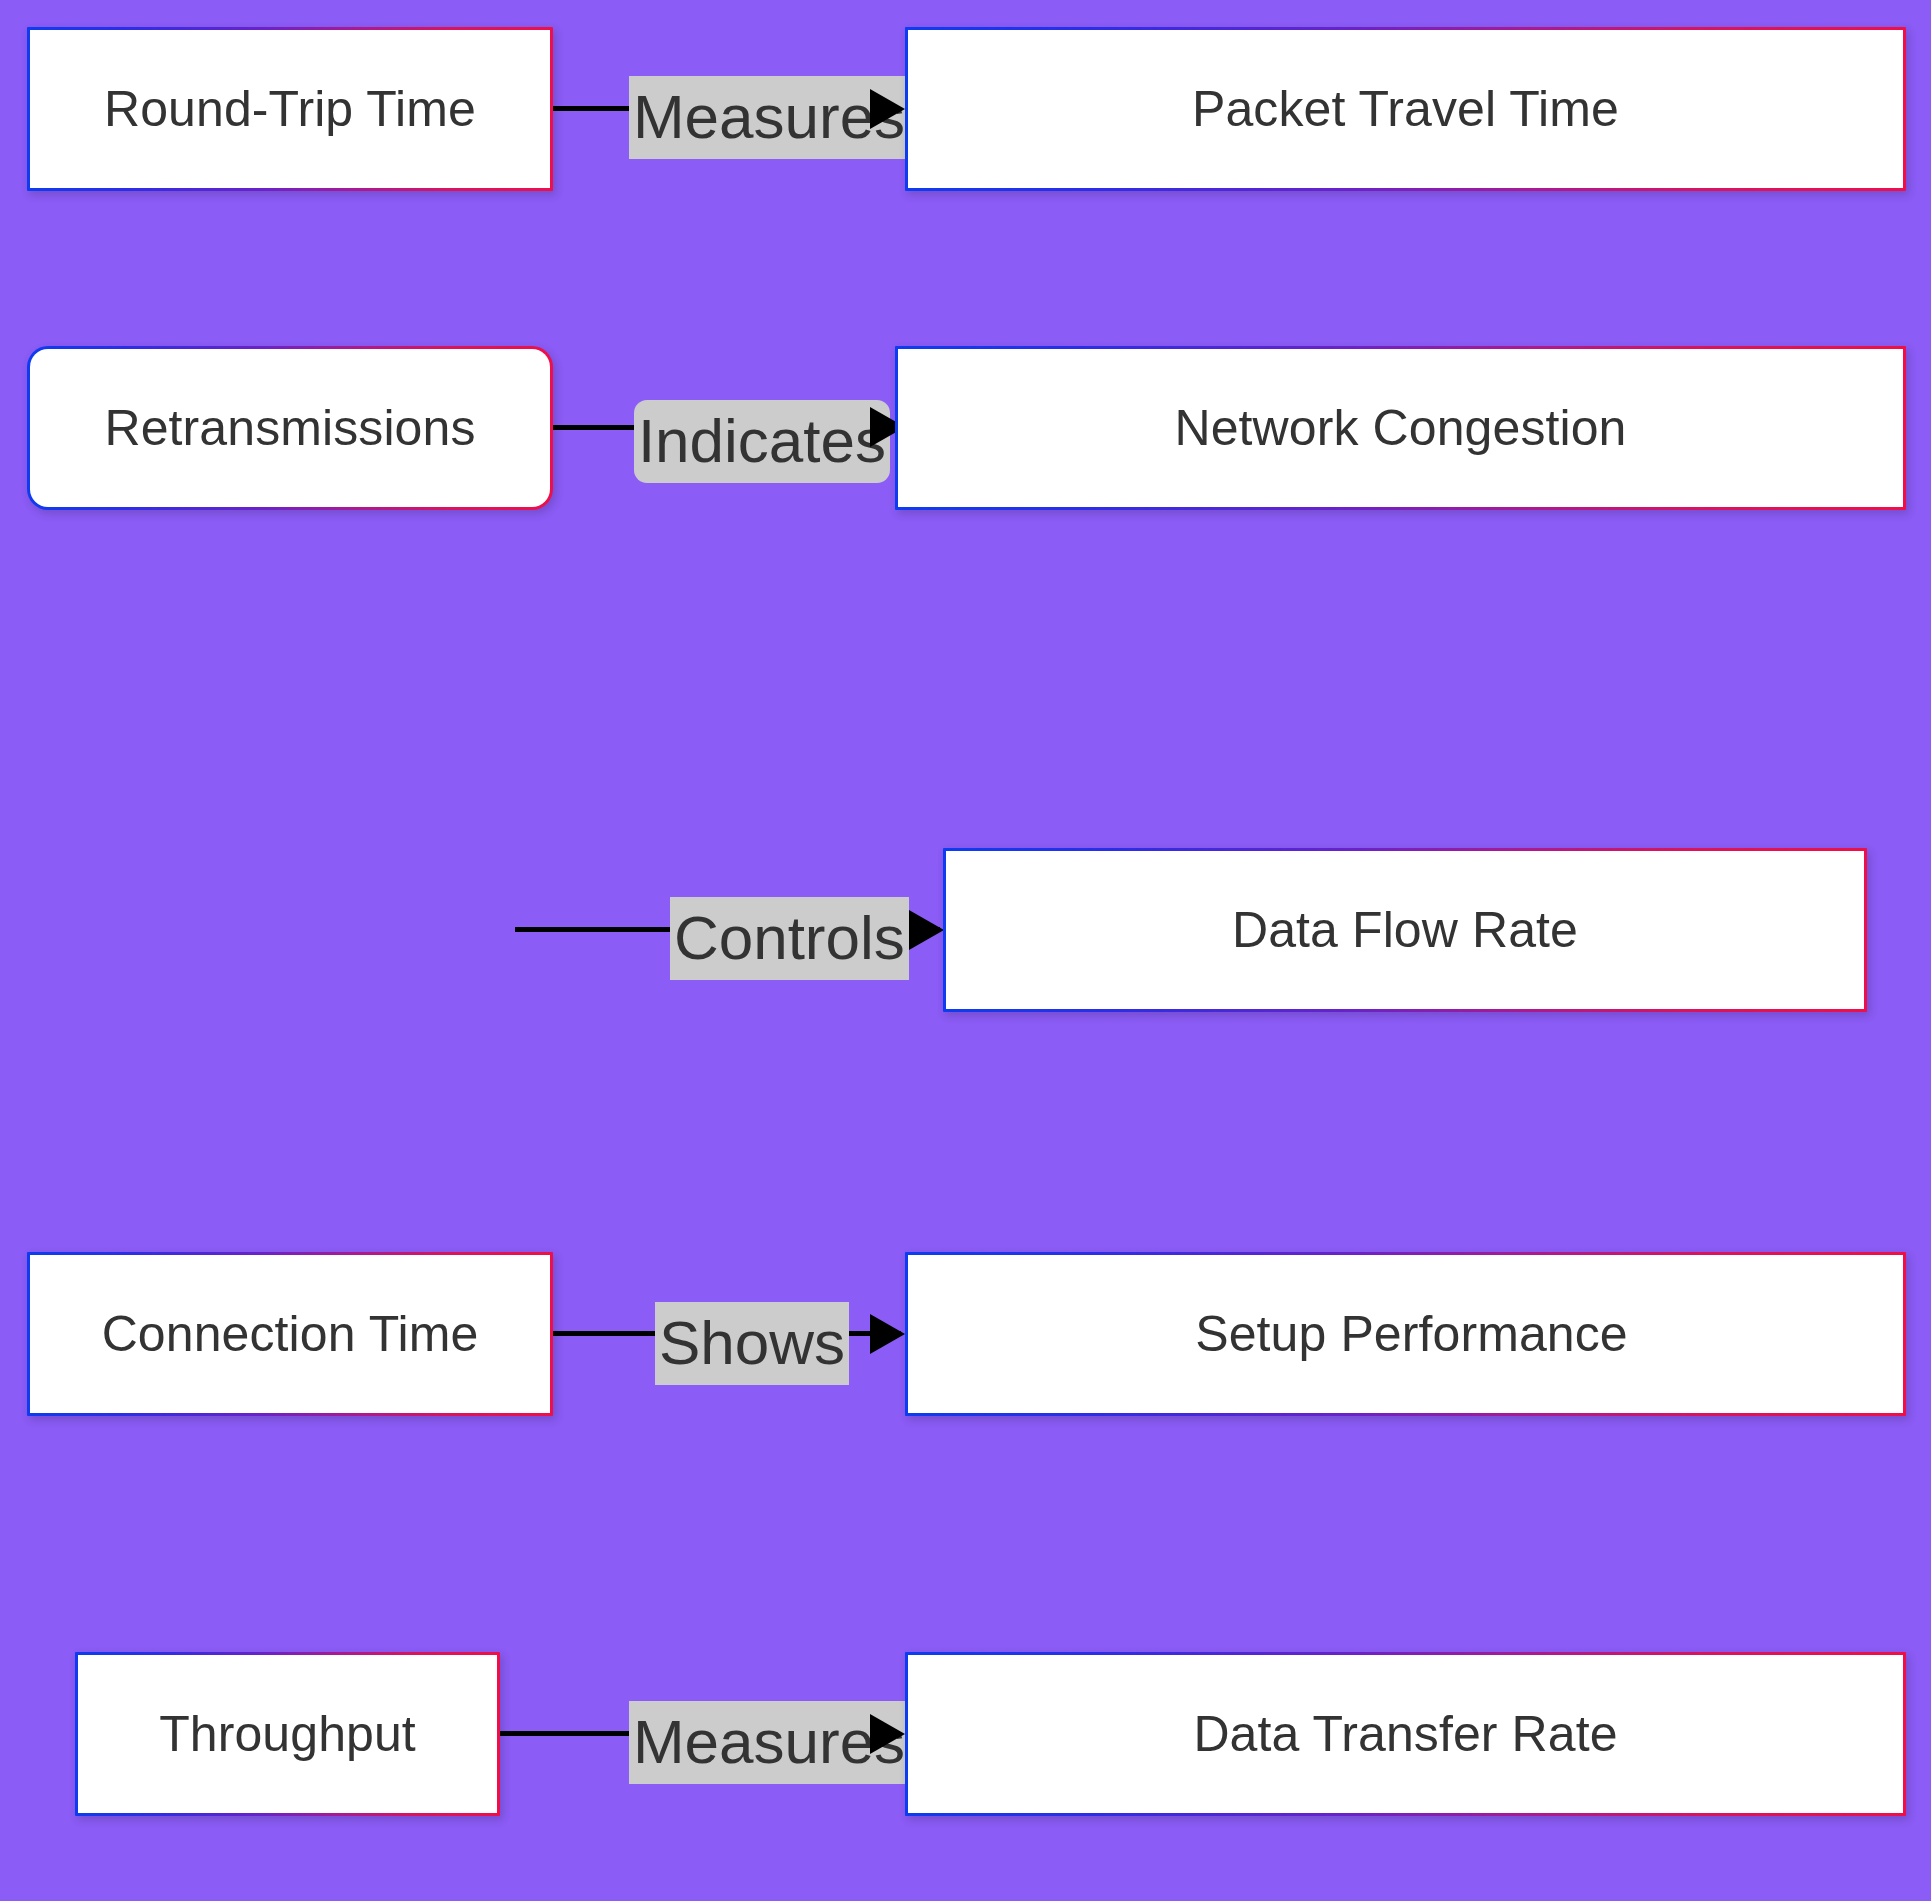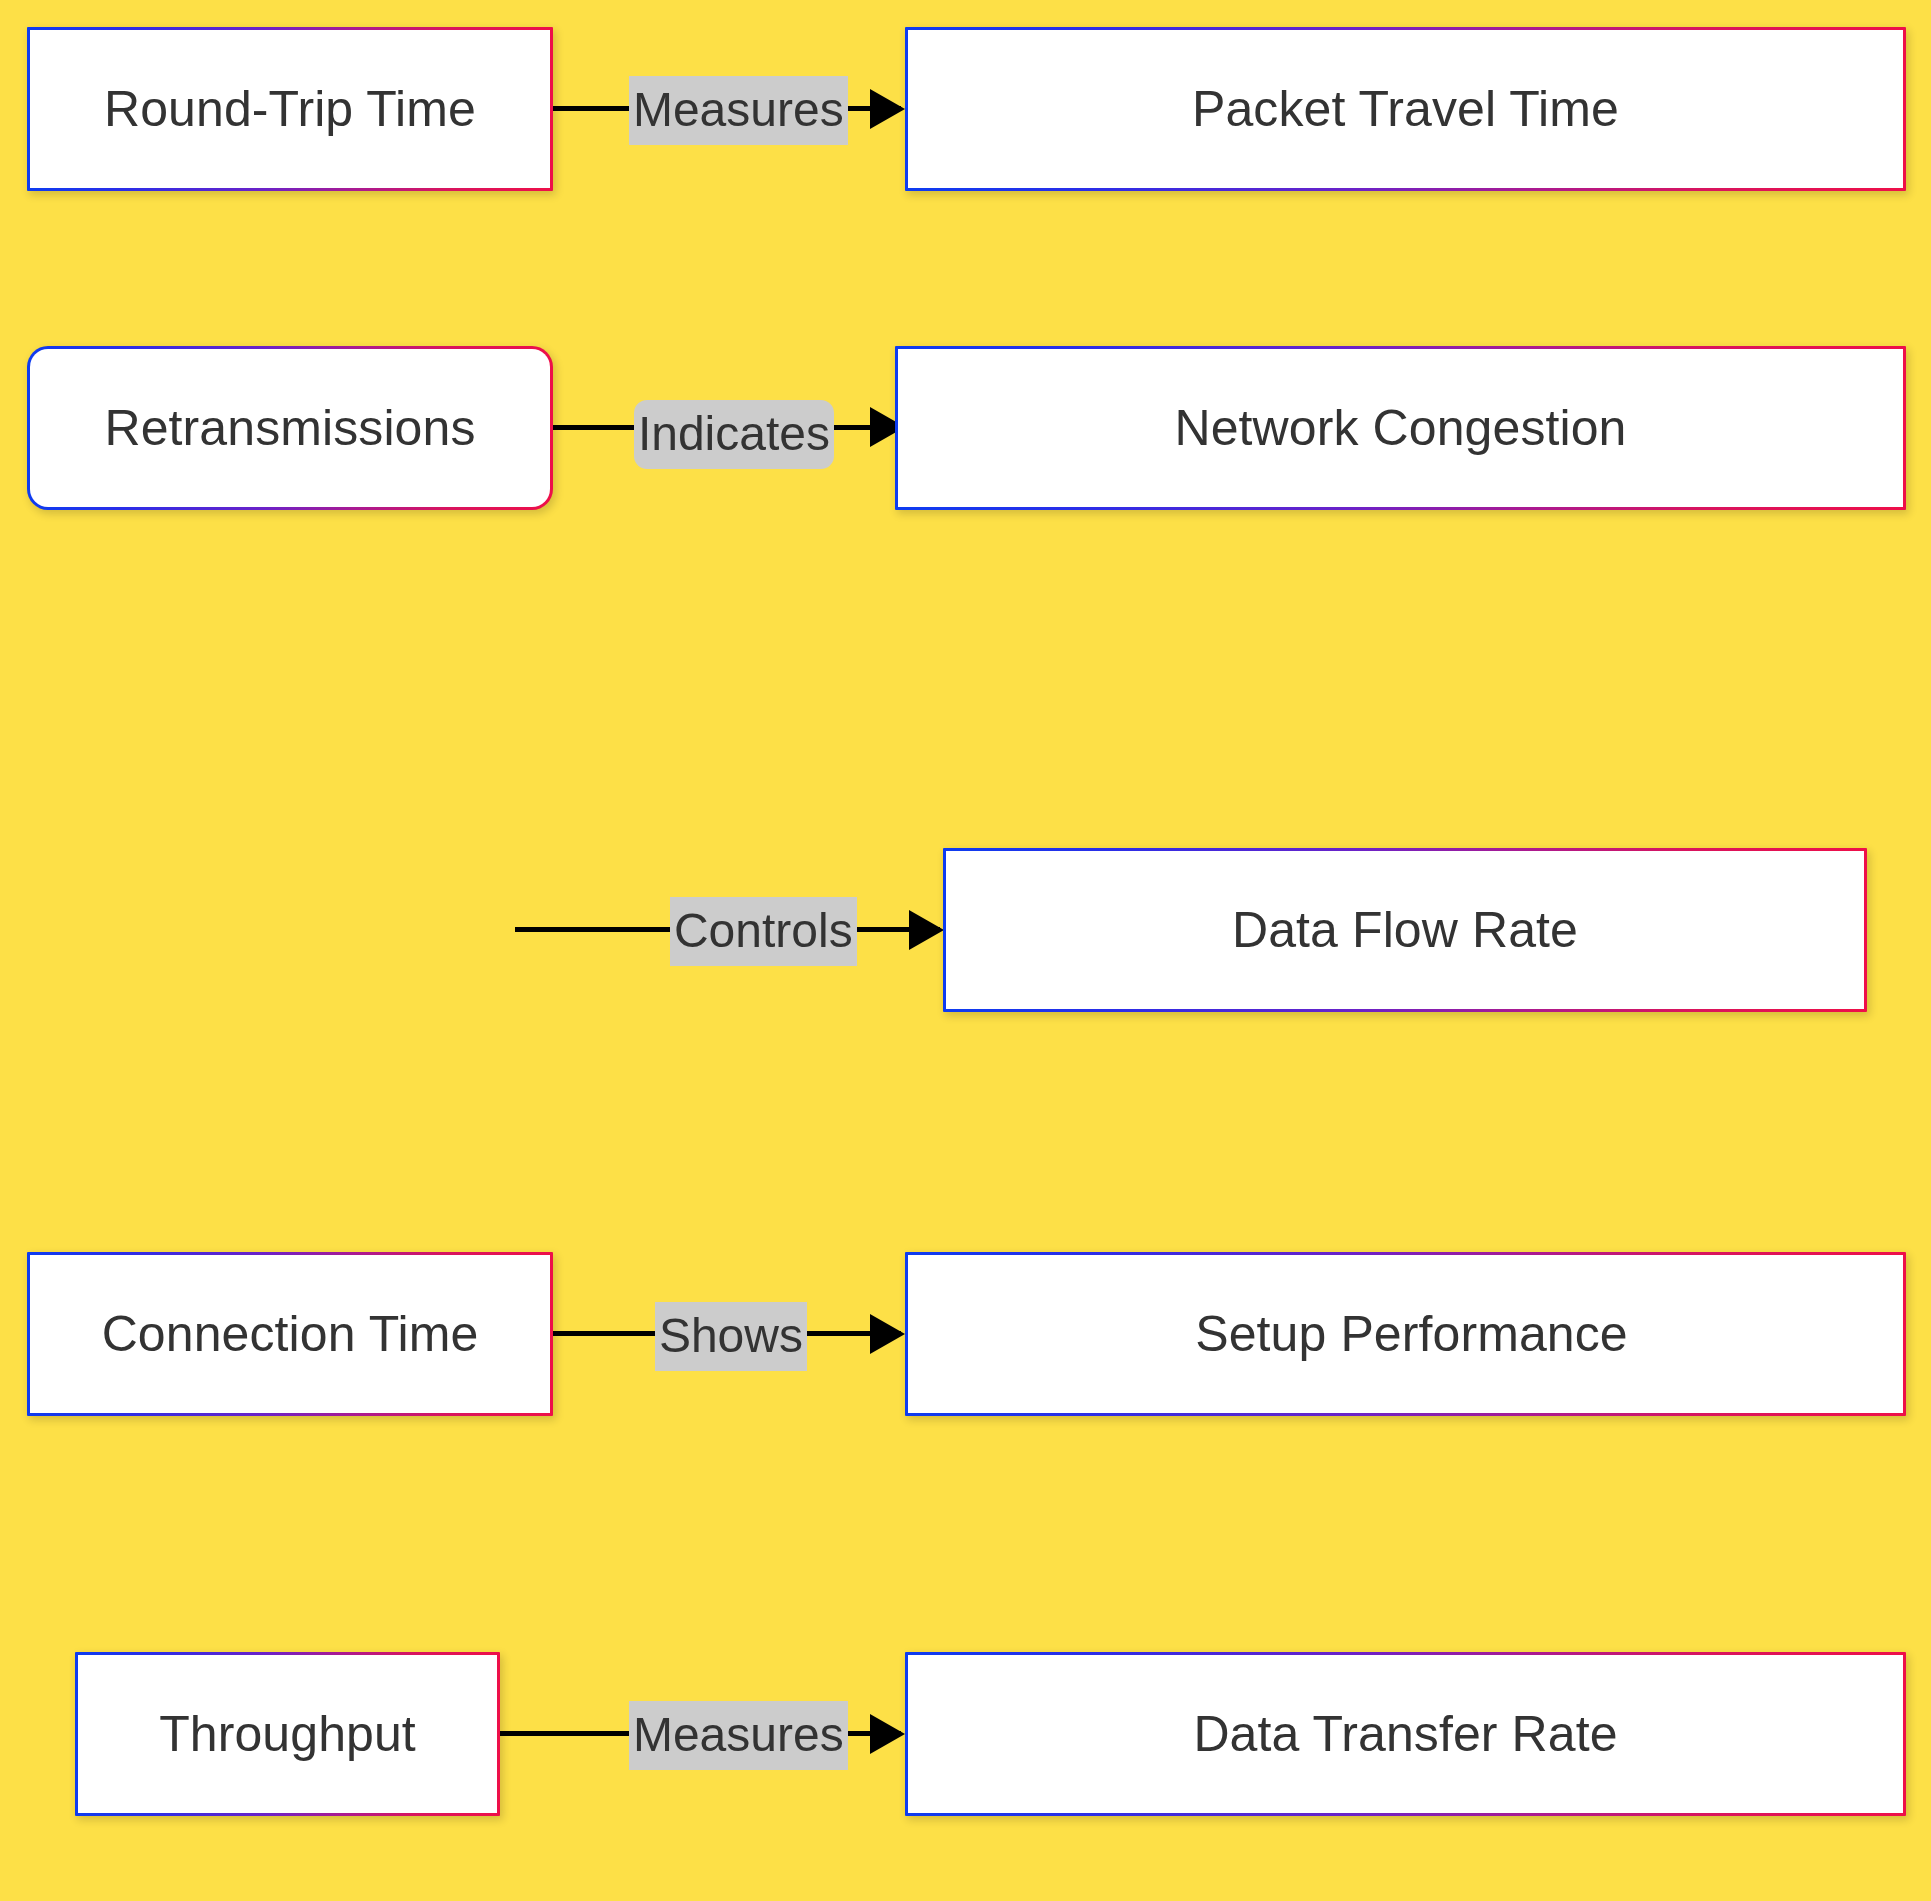--- a/index.html
+++ b/index.html
@@ -10,21 +10,21 @@
   body {
     width: 1931px;
     height: 1901px;
     font-family: "Liberation Sans", sans-serif;
     overflow: hidden;
   }
   #diagram {
     position: relative;
     width: 1931px;
     height: 1901px;
-    background: #fde047;
+    background: #8b5cf6;
   }
 
   
   .node {
     position: absolute;
     box-sizing: border-box;
     background: #ffffff;
     border: 3.9px solid transparent;
     border-radius: 1px;
     
@@ -59,21 +59,21 @@
     width: 0;
     height: 0;
     border-top: 20px solid transparent;
     border-bottom: 20px solid transparent;
     border-left: 35px solid #000000;
   }
   .edge-label {
     position: absolute;
     background: #cccccc;
     color: #333333;
-    font-size: 48px;
+    font-size: 62px;
     line-height: 1;
     padding: 9.7px 3.9px 11.6px 3.9px;
     white-space: nowrap;
     text-align: center;
   }
 </style>
 </head>
 <body>
 
 <div id="diagram">

